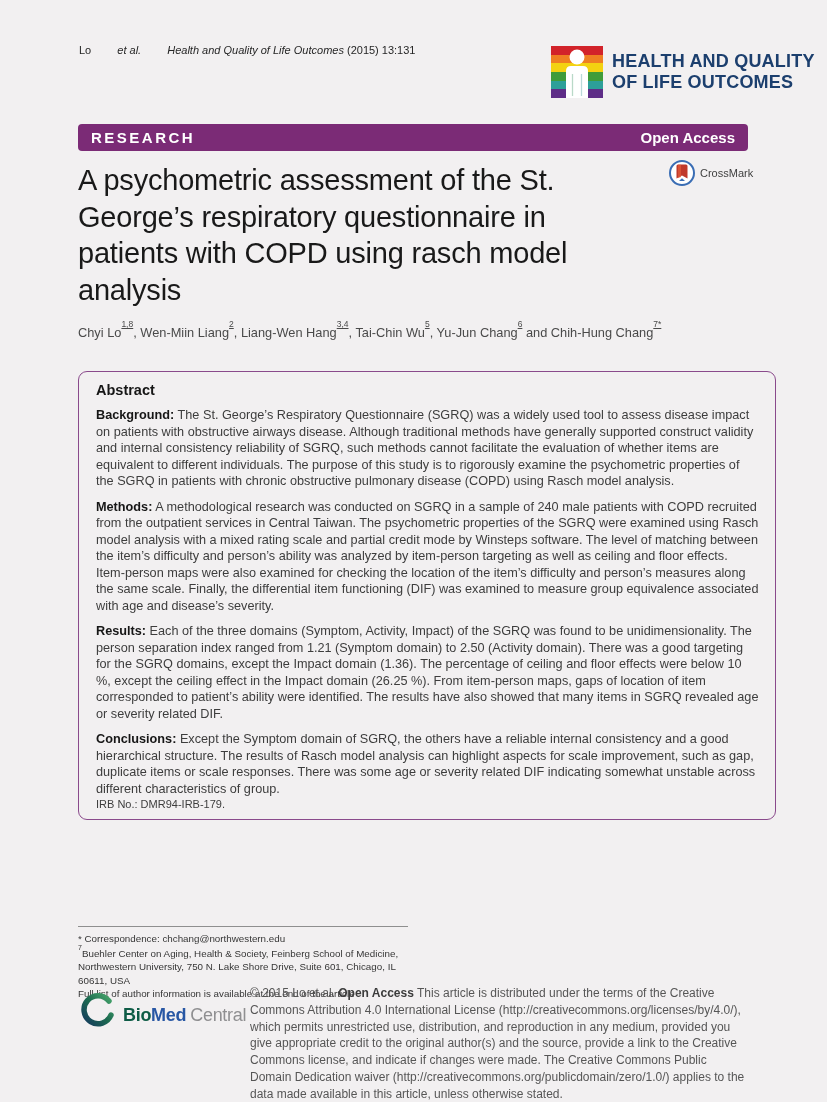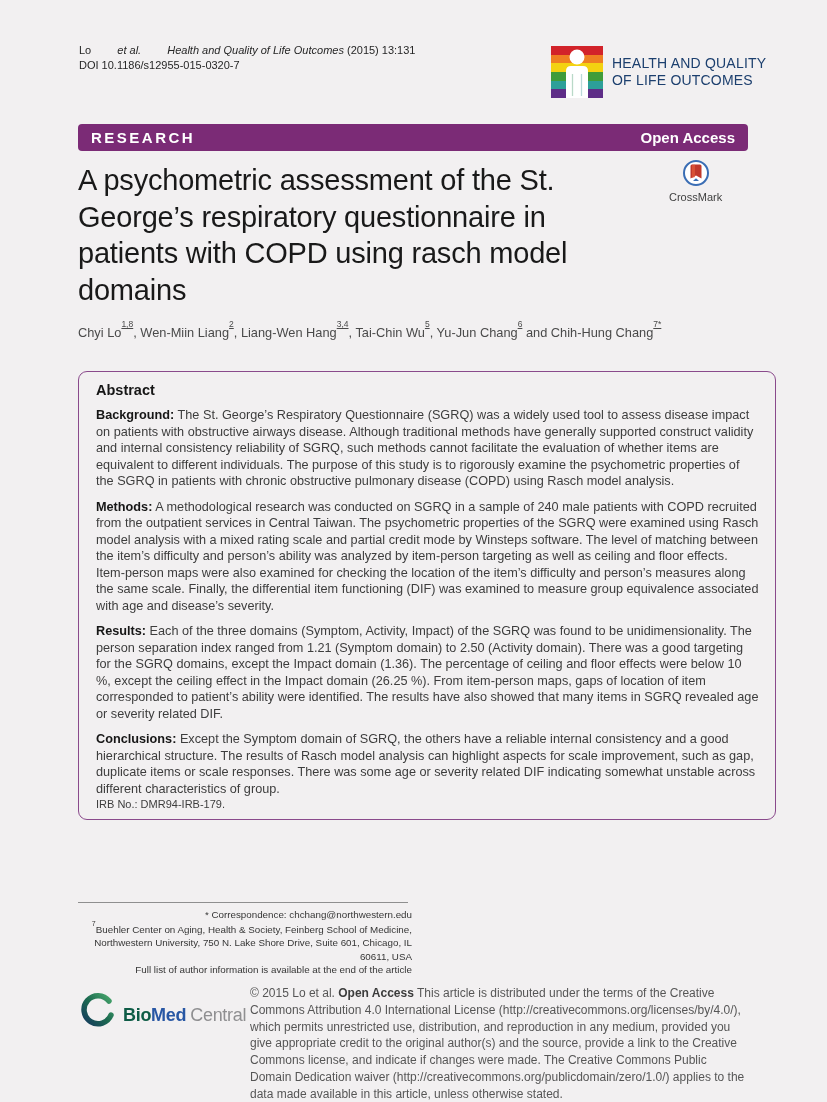--- a/index.html
+++ b/index.html
@@ -12,32 +12,32 @@
 
   
   .citation { position:absolute; left:79px; top:43px; font-size:11px; line-height:1.4; color:#262626; }
   .citation em { font-style:italic;margin-left:23px; }
 
   
   .journal-logo { position:absolute; left:551px; top:46px; display:flex; align-items:center; gap:9px; }
   .logo-square { position:relative; width:52px; height:52px; display:flex; flex-direction:column; overflow:hidden; }
   .logo-square .stripe { flex:1 1 0; }
   .logo-person { position:absolute; inset:0; }
-  .journal-name { font-weight:normal; font-size:14px; line-height:1.18; color:#1c3f6e; letter-spacing:.2px; }
+  .journal-name { font-weight:bold; font-size:18px; line-height:1.18; color:#1c3f6e; letter-spacing:.2px; }
 
   
   .banner {
     position:absolute; left:78px; top:124px; width:670px; height:27px;
     border-radius:4px; display:flex; align-items:center; justify-content:space-between;
     padding:3px 13px; color:#fff; font-weight:bold; font-size:15px;
   }
   .banner .banner-left { letter-spacing:2.5px; }
 
   
-  .crossmark { position:absolute; left:669px; top:160px; display:flex; align-items:center; gap:5px; cursor:pointer;flex-direction:column; }
+  .crossmark { position:absolute; left:669px; top:160px; display:flex; align-items:center; gap:5px; cursor:pointer; }
   .crossmark-label { font-size:11px; color:#3f3f3f; }
 
   
   .title { position:absolute; left:78px; top:162px; width:600px; font-size:29px; line-height:1.26; color:#191919; font-weight:400; letter-spacing:-.2px; }
 
   
   .authors { position:absolute; left:78px; top:324px; width:660px; font-size:12.8px; color:#4a4a4a; }
   .authors sup { font-size:8.5px; position:relative; top:-5px;text-decoration:underline; }
 
   
@@ -45,21 +45,21 @@
     position:absolute; left:78px; top:371px; width:698px; height:449px;
     border:1.5px solid #8a4a8c; border-radius:9px; padding:10px 16px 10px 17px;
     background:transparent;
   }
   .abstract-heading { font-size:14.5px; font-weight:bold; color:#161616; margin-bottom:9px; }
   .abstract p { font-size:12.7px; line-height:1.3; color:#3d3d3d; margin-bottom:9px; }
   .abstract p b { color:#161616; }
   .irb-line { font-size:11px; line-height:1.3; color:#3d3d3d; }
 
   
-  .footnotes { position:absolute; left:78px; top:902px; width:334px;text-align:right; }
+  .footnotes { position:absolute; left:78px; top:926px; width:334px; }
   .footnote-rule { border:none; border-top:1px solid #8f8f8f; width:330px; margin-bottom:5px; }
   .footnotes div { font-size:9.8px; line-height:1.38; color:#363636; }
   .footnotes sup { font-size:7px; position:relative; top:-3px; }
   .email-link { color:#363636; text-decoration:none; }
 
   
   .biomed-logo { position:absolute; left:80px; top:992px; display:flex; align-items:center; gap:7px; }
   .biomed-text { font-size:18px; letter-spacing:-.3px;margin-top:11px; }
   .biomed-text .bio { font-weight:bold; color:#0e5c46; }
   .biomed-text .med { font-weight:bold; color:#2857a4; }
@@ -68,21 +68,20 @@
   .license { position:absolute; left:250px; top:985px; width:497px; font-size:12px; line-height:1.4; color:#565656; text-align:left; }
   .license b { color:#3c3c3c; }
 </style>
 </head>
 <body>
 
 <div class="page">
 
   <div class="citation">
     <div><span>Lo </span><em>et al. </em><em>Health and Quality of Life Outcomes</em><span> (2015) 13:131</span></div>
-    <div>DOI 10.1186/s12955-015-0320-7</div>
   </div>
 
   <div class="journal-logo">
     <div class="logo-square">
       <div class="stripe" style="background: rgb(210, 35, 42);"></div>
       <div class="stripe" style="background: rgb(239, 127, 34);"></div>
       <div class="stripe" style="background: rgb(243, 210, 17);"></div>
       <div class="stripe" style="background: rgb(63, 156, 58);"></div>
       <div class="stripe" style="background: rgb(45, 159, 153);"></div>
       <div class="stripe" style="background: rgb(94, 45, 135);"></div>
@@ -111,21 +110,21 @@
       <path d="M9 4.8 L12 4.8 L12 17 L9 18 Z" fill="#e05a3a" opacity="0.75"></path>
       <path d="M10 21 L16 21 L13 18.2 Z" fill="#3a6db4"></path>
     </svg>
     <span class="crossmark-label">CrossMark</span>
   </div>
 
   <h1 class="title">
     <div>A psychometric assessment of the St.</div>
     <div>George’s respiratory questionnaire in</div>
     <div>patients with COPD using rasch model</div>
-    <div>domains</div>
+    <div>analysis</div>
   </h1>
 
   <div class="authors">
     <span><span>Chyi Lo</span><sup>1,8</sup><span>, </span></span><span><span>Wen-Miin Liang</span><sup>2</sup><span>, </span></span><span><span>Liang-Wen Hang</span><sup>3,4</sup><span>, </span></span><span><span>Tai-Chin Wu</span><sup>5</sup><span>, </span></span><span><span>Yu-Jun Chang</span><sup>6</sup><span> and </span></span><span><span>Chih-Hung Chang</span><sup>7*</sup></span>
   </div>
 
   <div class="abstract" id="abstract-box" style="border-color: rgb(138, 74, 140);">
     <div class="abstract-heading">Abstract</div>
     <p><b>Background:</b><span> The St. George’s Respiratory Questionnaire (SGRQ) was a widely used tool to assess disease impact on patients with obstructive airways disease. Although traditional methods have generally supported construct validity and internal consistency reliability of SGRQ, such methods cannot facilitate the evaluation of whether items are equivalent to different individuals. The purpose of this study is to rigorously examine the psychometric properties of the SGRQ in patients with chronic obstructive pulmonary disease (COPD) using Rasch model analysis.</span></p>
     <p><b>Methods:</b><span> A methodological research was conducted on SGRQ in a sample of 240 male patients with COPD recruited from the outpatient services in Central Taiwan. The psychometric properties of the SGRQ were examined using Rasch model analysis with a mixed rating scale and partial credit mode by Winsteps software. The level of matching between the item’s difficulty and person’s ability was analyzed by item-person targeting as well as ceiling and floor effects. Item-person maps were also examined for checking the location of the item’s difficulty and person’s measures along the same scale. Finally, the differential item functioning (DIF) was examined to measure group equivalence associated with age and disease’s severity.</span></p>

